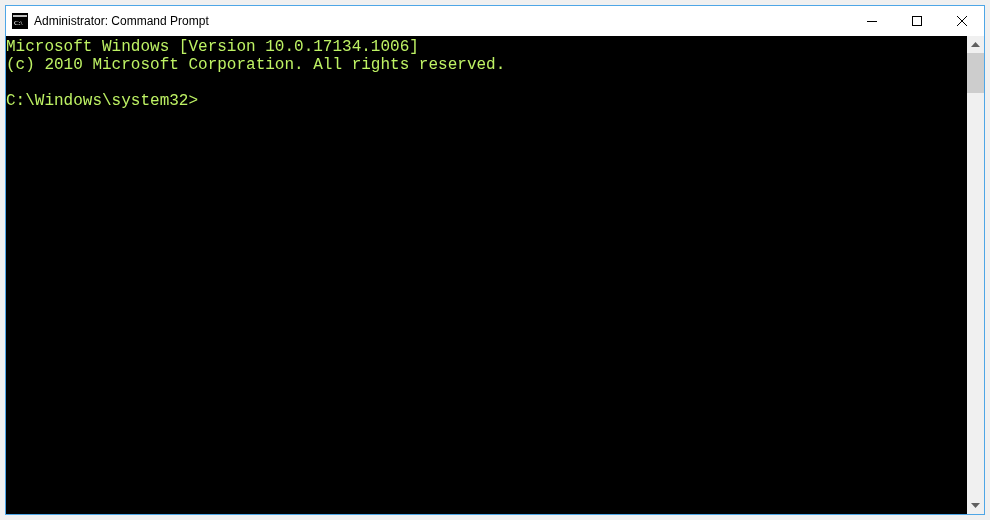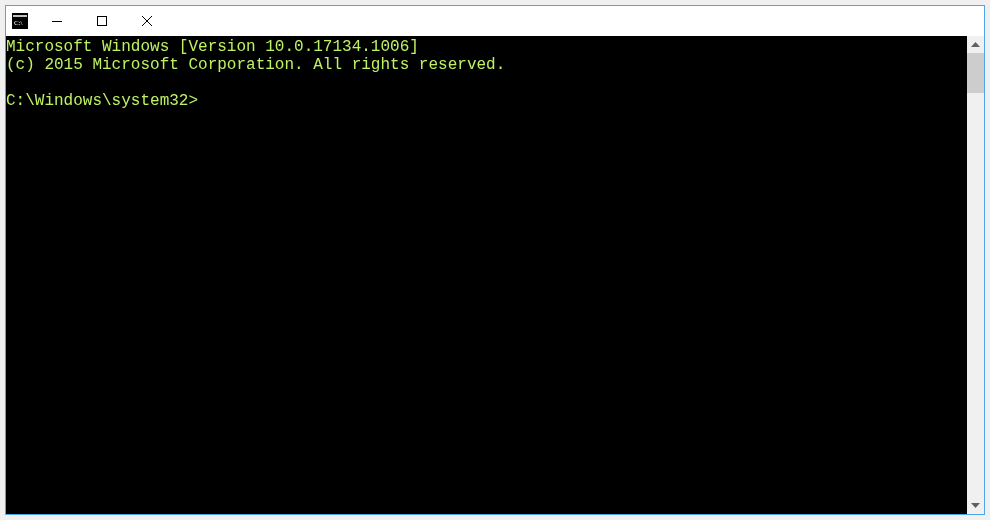--- a/index.html
+++ b/index.html
@@ -112,41 +112,42 @@
 
 <div class="window">
   <div class="titlebar">
     <div class="appicon">
       <svg width="16" height="16" viewBox="0 0 16 16">
         <rect x="0" y="0" width="16" height="16" fill="#000000"></rect>
         <rect x="1" y="2" width="14" height="2" fill="#c0c0c0"></rect>
         <text x="2" y="12" font-family="Consolas" font-size="7" fill="#ffffff">C:\</text>
       </svg>
     </div>
+    <div class="title">Administrator: Command Prompt</div>
     <div class="win-controls">
       <div class="win-btn">
         <svg width="10" height="10" viewBox="0 0 10 10">
             <rect x="0" y="5" width="10" height="1" fill="currentColor"></rect>
           </svg>
       </div>
       <div class="win-btn">
         <svg width="10" height="10" viewBox="0 0 10 10">
             <rect x="0.5" y="0.5" width="9" height="9" fill="none" stroke="currentColor" stroke-width="1"></rect>
           </svg>
       </div>
       <div class="win-btn close">
         <svg width="10" height="10" viewBox="0 0 10 10">
             <path d="M0 0 L10 10 M10 0 L0 10" stroke="currentColor" stroke-width="1" fill="none"></path>
           </svg>
       </div>
     </div>
   </div>
   <div class="client-area">
     <div class="console"><span class="line">Microsoft Windows [Version 10.0.17134.1006]</span>
-<span class="line">(c) 2015 Microsoft Corporation. All rights reserved.</span>
+<span class="line">(c) 2010 Microsoft Corporation. All rights reserved.</span>
 <span class="line"></span>
 <span class="line">C:\Windows\system32&gt;</span></div>
     <div class="scrollbar">
       <div class="scroll-btn">
         <svg width="9" height="5" viewBox="0 0 9 5">
             <path d="M4.5 0 L9 5 L0 5 Z"></path>
           </svg>
       </div>
       <div class="scroll-thumb"></div>
       <div class="scroll-btn">

